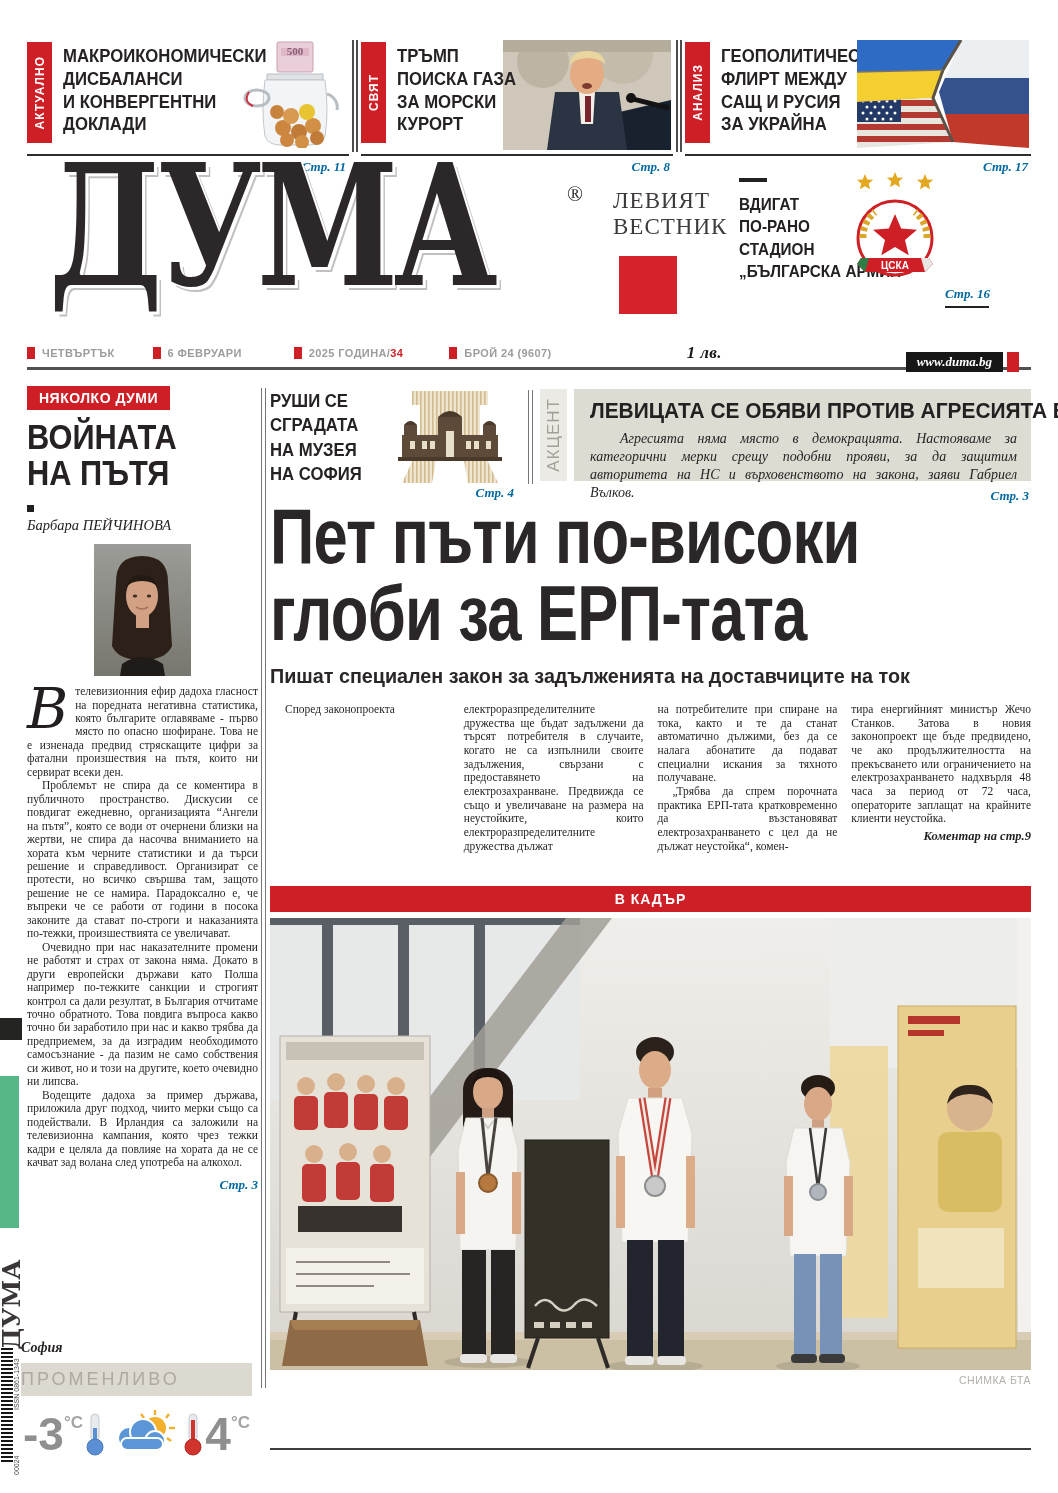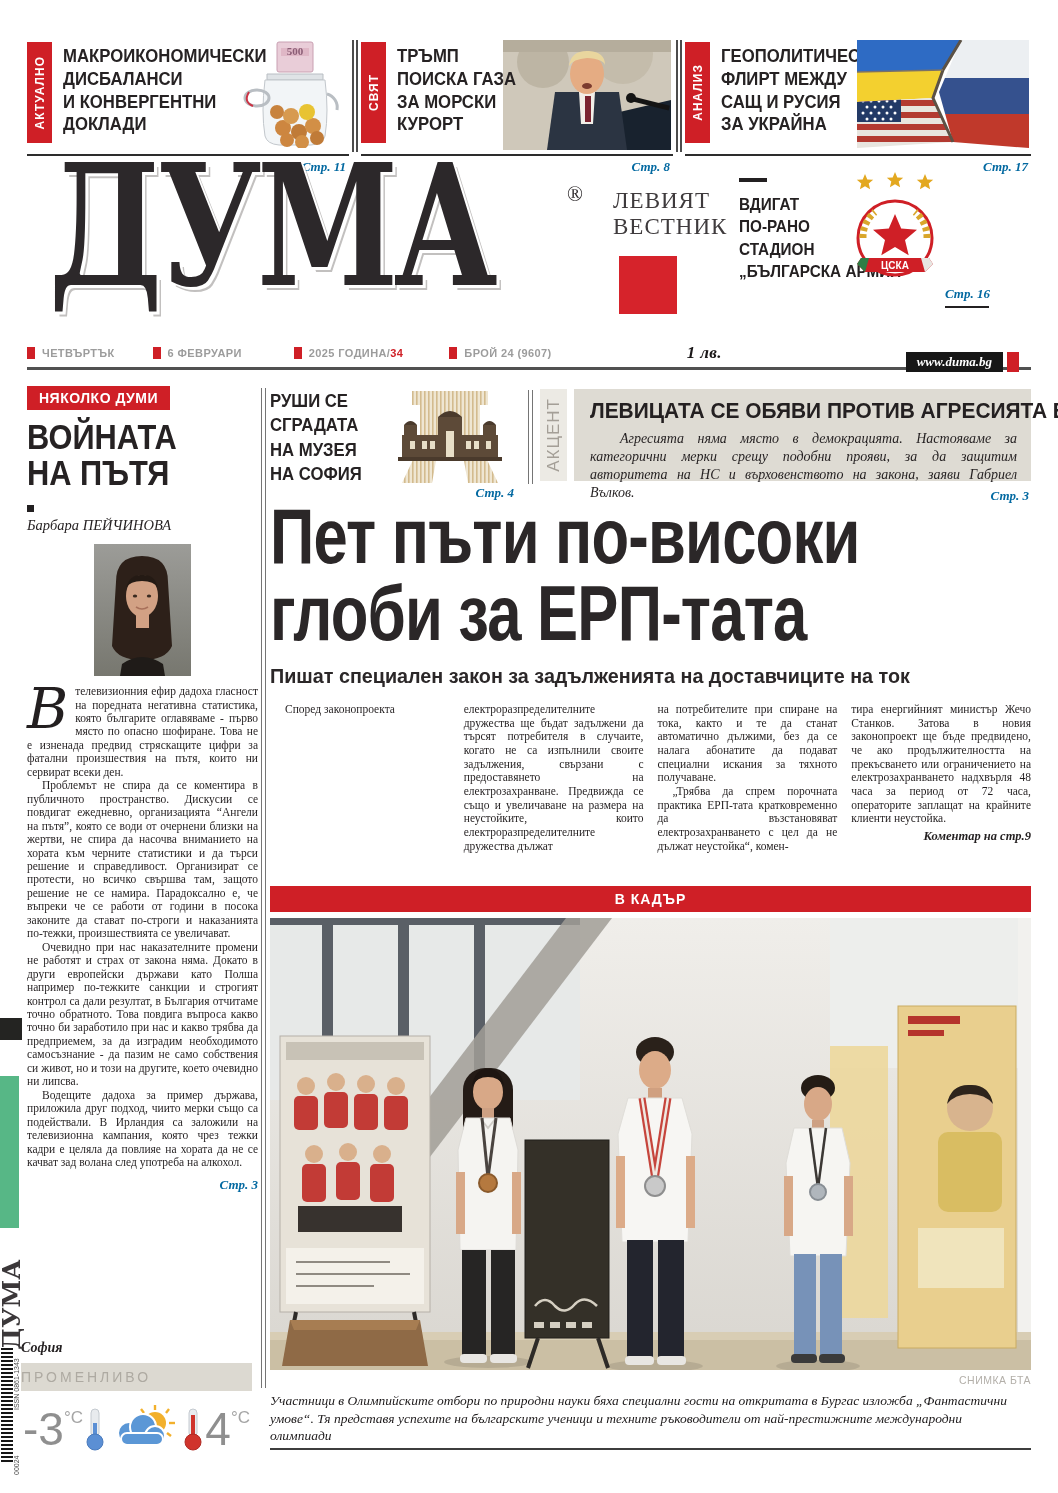--- a/index.html
+++ b/index.html
@@ -71,23 +71,23 @@
   .op-body p{margin:0;text-indent:15px;}
   .op-body p.pfirst{text-indent:0;}
   .dropcap{float:left;font-family:"DejaVu Serif","Liberation Serif",serif;font-style:italic;
            font-size:56px;line-height:42px;padding:3px 7px 0 0;}
   .op-page{text-align:right;margin-top:8px;}
 
   
   .weather{position:absolute;left:21px;top:1340px;width:231px;text-align:left;}
   .w-city{font-weight:bold;font-style:italic;font-size:14px;}
   .w-cond{margin-top:7px;background:#dcd9d1;color:#aeaaa2;font-family:"Liberation Sans",sans-serif;
-          font-size:14px;letter-spacing:3px;padding:6px 0;}
+          font-size:18px;letter-spacing:3px;padding:6px 0;}
   .w-row{display:flex;align-items:center;justify-content:space-between;margin-top:12px;padding:0 2px;}
-  .temp{font-family:"Liberation Sans",sans-serif;font-weight:400;font-size:46px;line-height:1;color:#8f8f8f;}
+  .temp{font-family:"Liberation Sans",sans-serif;font-weight:700;font-size:46px;line-height:1;color:#8f8f8f;}
   .deg{font-size:17px;vertical-align:22px;color:#a5a5a5;}
 
   
   .sp-black{position:absolute;left:0;top:1018px;width:22px;height:22px;background:#242422;}
   .sp-green{position:absolute;left:0;top:1076px;width:19px;height:152px;background:#57b786;}
   .sp-duma{position:absolute;left:-3px;top:1238px;height:112px;font-family:"DejaVu Serif",serif;font-weight:bold;
            font-size:25px;color:#3b3739;writing-mode:vertical-rl;transform:rotate(180deg);}
   .sp-barcode{position:absolute;left:1px;top:1348px;width:12px;height:116px;
               background:repeating-linear-gradient(to bottom,#161616 0 2px,#fdfdfd 2px 4px);}
   .sp-issn{position:absolute;left:13px;top:1330px;height:80px;font-family:"Liberation Sans",sans-serif;
@@ -607,16 +607,15 @@
     <rect x="524" y="336" width="22" height="104" fill="#7792b8"></rect>
     <rect x="550" y="336" width="22" height="104" fill="#7792b8"></rect>
     <rect x="521" y="436" width="26" height="9" rx="4" fill="#3a3a3a"></rect>
     <rect x="549" y="436" width="26" height="9" rx="4" fill="#3a3a3a"></rect>
 
     <polygon points="20,402 150,402 158,448 12,448" fill="#8f6a46"></polygon>
     <polygon points="20,402 150,402 146,412 24,412" fill="#a77d52"></polygon>
   </svg>
 
   <div class="credit">СНИМКА БТА</div>
-  <div class="caption">Участници в Олимпийските отбори по природни науки бяха специални гости на откритата в Бургас изложба „Фантастични умове“. Тя представя успехите на българските ученици и техните ръководители от най-престижните международни олимпиади</div>
   <div class="bottom-rule"></div>
 
 </div>
 
 </body></html>

